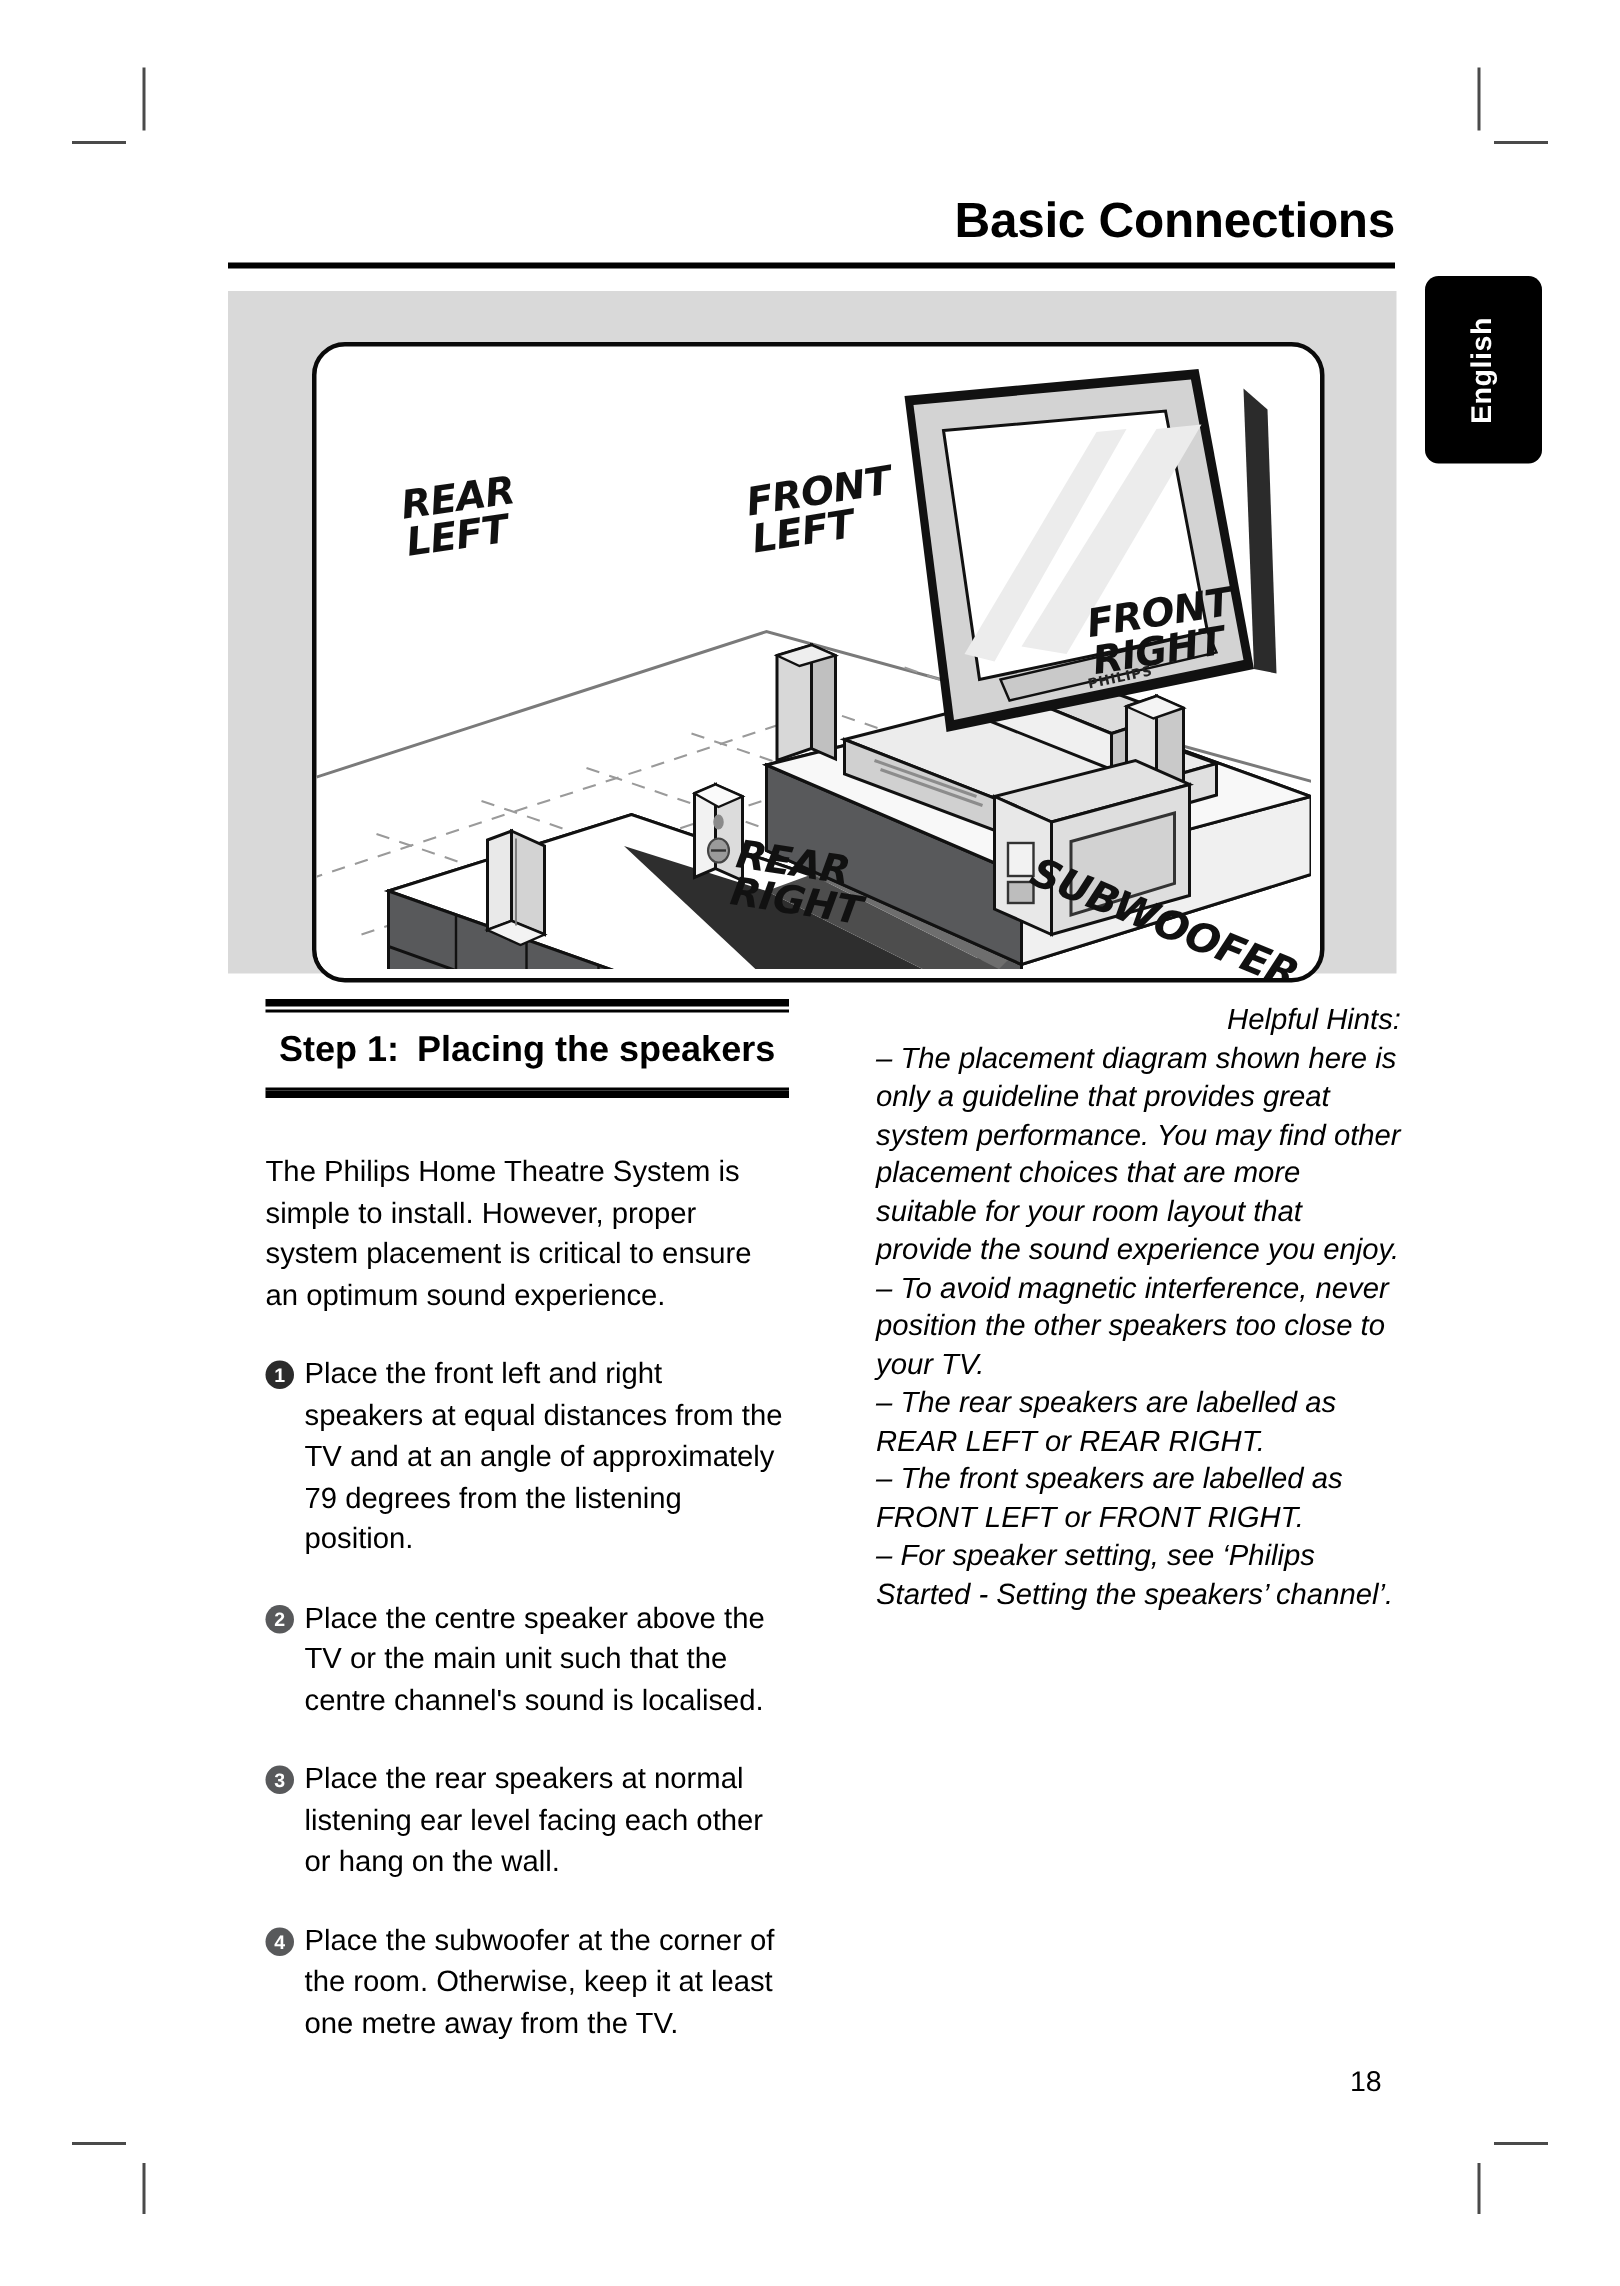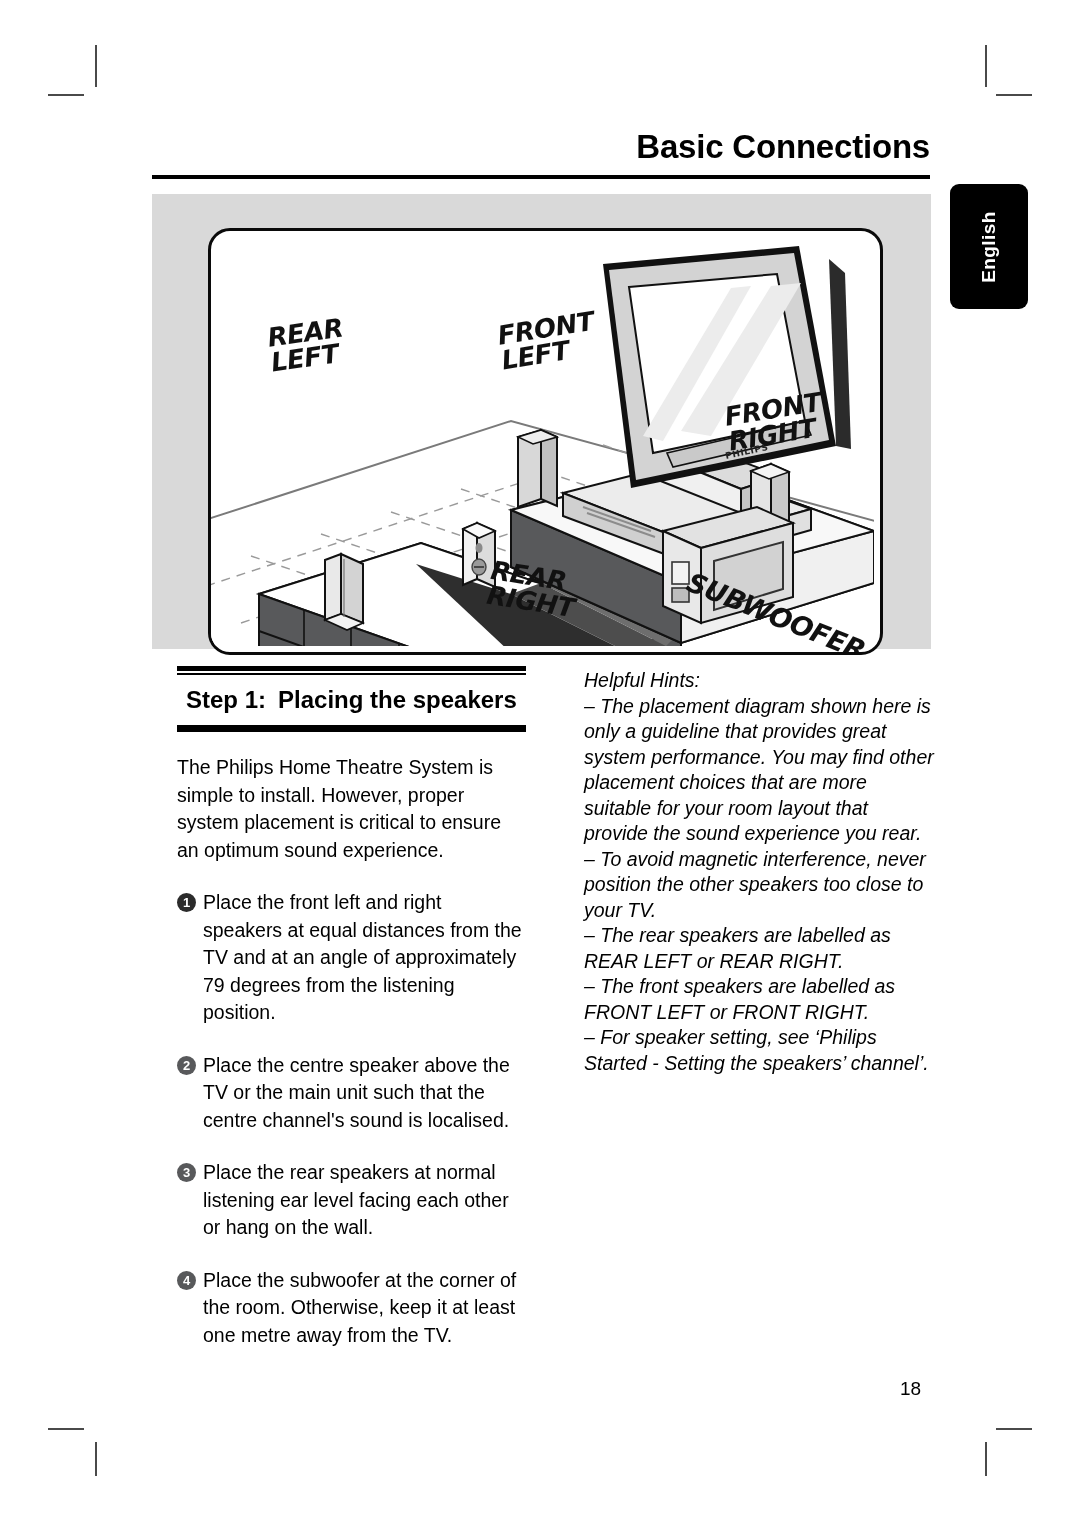--- a/index.html
+++ b/index.html
@@ -125,21 +125,21 @@
     font-size: 24px;
     font-weight: bold;
     padding: 11px 0 9px 9px;
     letter-spacing: 0px;
   }
   .step-head .step-sep { display: inline-block; width: 12px; }
 
   .intro-para {
     font-size: 19.5px;
     line-height: 27.5px;
-    margin-top: 22px;
+    margin-top: 36px;
   }
 
   ol.steps {
     list-style: none;
     margin: 0;
     padding: 0;
     margin-top: 25px;
   }
   ol.steps li {
     position: relative;
@@ -162,21 +162,21 @@
     line-height: 19px;
     text-align: center;
   }
   ol.steps li:nth-child(1) .num { background: #2b2b2b; }
 
   .hints {
     font-style: italic;
     font-size: 19.5px;
     line-height: 25.5px;
   }
-  .hints .hint-title { display: block; }
+  .hints .hint-title { display: block; text-align: right; }
   .hints p { margin: 0; }
 
   
   .page-num {
     position: absolute;
     left: 900px;
     top: 1378px;
     font-size: 19px;
   }
 </style>
@@ -341,20 +341,20 @@
     </li>
     <li>
       <span class="num">4</span>
       <span>Place the subwoofer at the corner of the room. Otherwise, keep it at least one metre away from the TV.</span>
     </li>
   </ol>
 </div>
 
 <div class="col-right hints">
   <span class="hint-title">Helpful Hints:</span>
-  <p>– The placement diagram shown here is only a guideline that provides great system performance. You may find other placement choices that are more suitable for your room layout that provide the sound experience you rear.</p>
+  <p>– The placement diagram shown here is only a guideline that provides great system performance. You may find other placement choices that are more suitable for your room layout that provide the sound experience you enjoy.</p>
   <p>– To avoid magnetic interference, never position the other speakers too close to your TV.</p>
   <p>– The rear speakers are labelled as REAR LEFT or REAR RIGHT.</p>
   <p>– The front speakers are labelled as FRONT LEFT or FRONT RIGHT.</p>
   <p>– For speaker setting, see ‘Philips Started - Setting the speakers’ channel’.</p>
 </div>
 
 <div class="page-num">18</div>
 
 </body></html>

